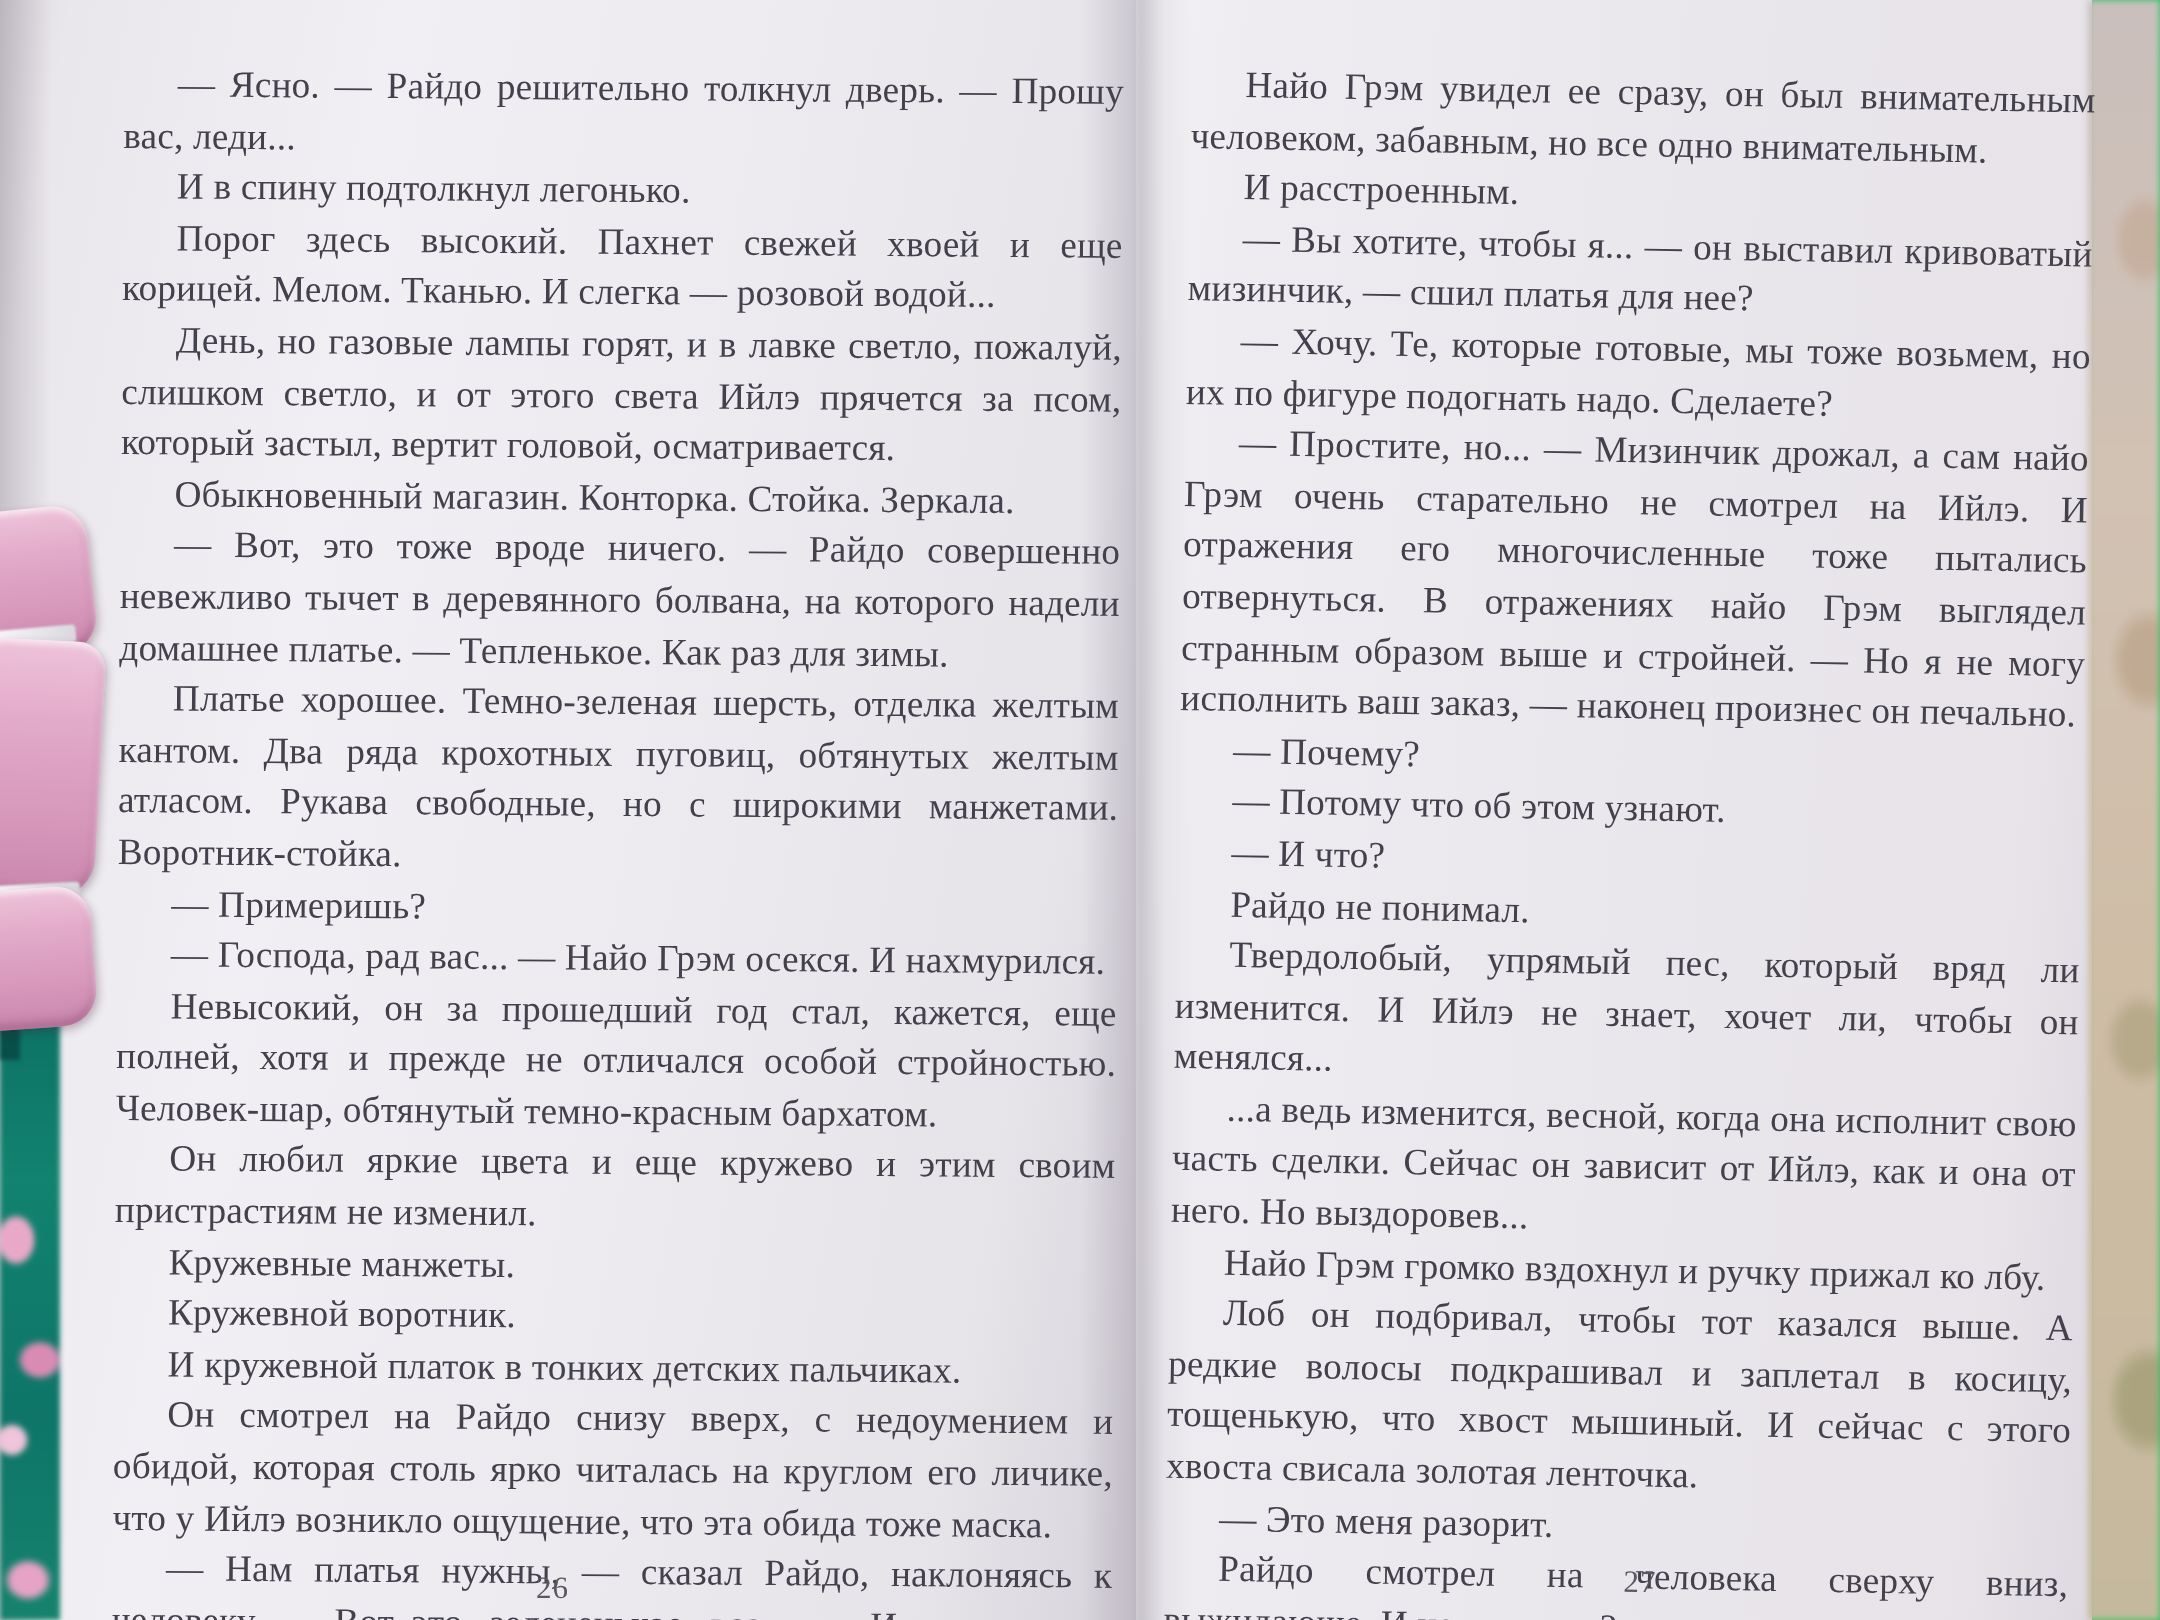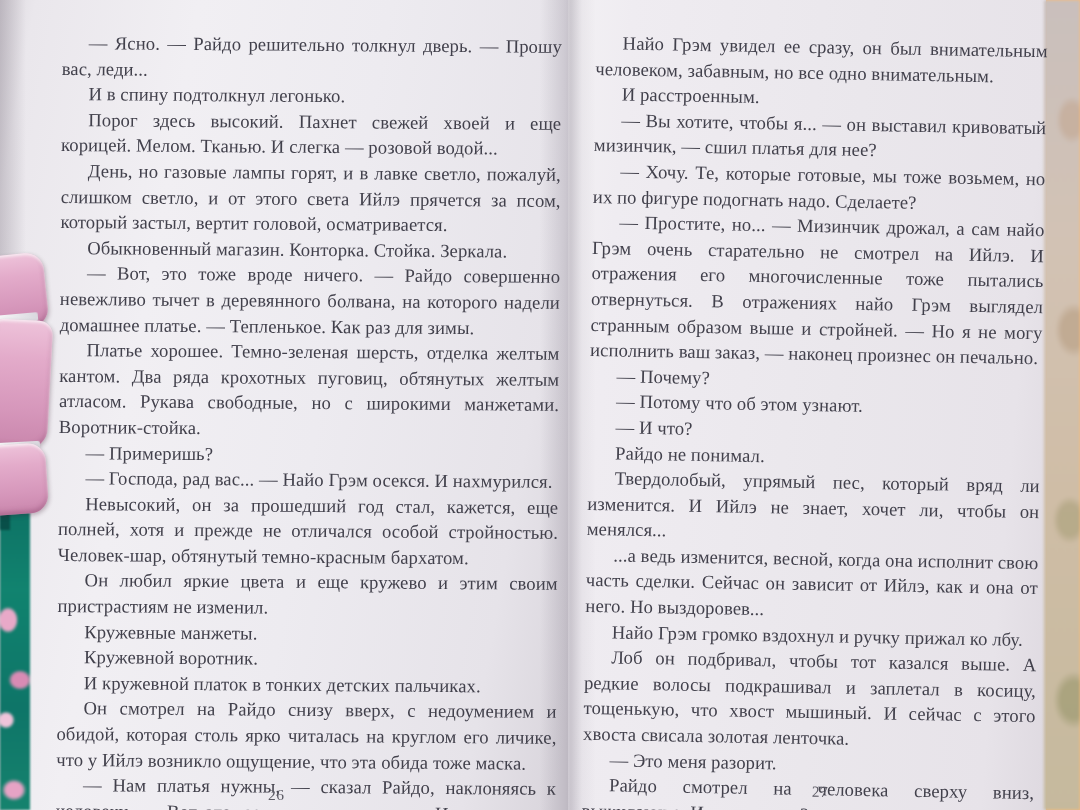--- a/index.html
+++ b/index.html
@@ -4,21 +4,21 @@
 <style>
   :root{
     --page-color:#edeaef;
     --text-color:#42414c;
     --teal:#10796c;
     --clip-pink:#dfa6c4;
   }
   html,body{margin:0;padding:0;}
   body{width:1080px;height:810px;overflow:hidden;background:#d8d4da;
        font-family:"Liberation Serif","DejaVu Serif",serif;}
-  .scene{position:relative;width:1080px;height:810px;overflow:hidden;background:#fdba74;}
+  .scene{position:relative;width:1080px;height:810px;overflow:hidden;background:#22c55e;}
 
   
   .bg-teal{position:absolute;left:0;top:470px;width:30px;height:340px;
     background:
       radial-gradient(14px 18px at 8px 150px,  #e8a9c8 0 55%, rgba(232,169,200,0) 75%),
       radial-gradient(16px 14px at 20px 210px, #d98bb4 0 50%, rgba(217,139,180,0) 75%),
       radial-gradient(12px 12px at 6px 250px,  #f0c4da 0 50%, rgba(240,196,218,0) 75%),
       radial-gradient(18px 16px at 14px 320px, #e6a3c5 0 45%, rgba(230,163,197,0) 70%),
       linear-gradient(180deg,#0c6a60 0%, #11836f 35%, #0e7568 70%, #16836e 100%);
     filter:blur(1.2px);}

